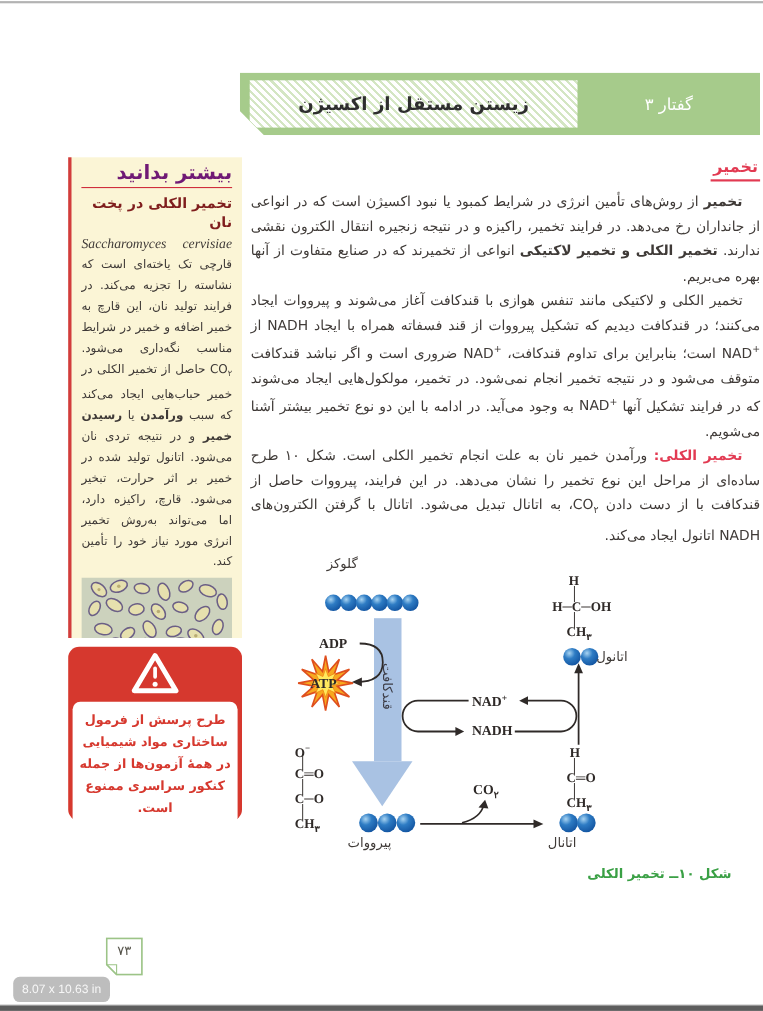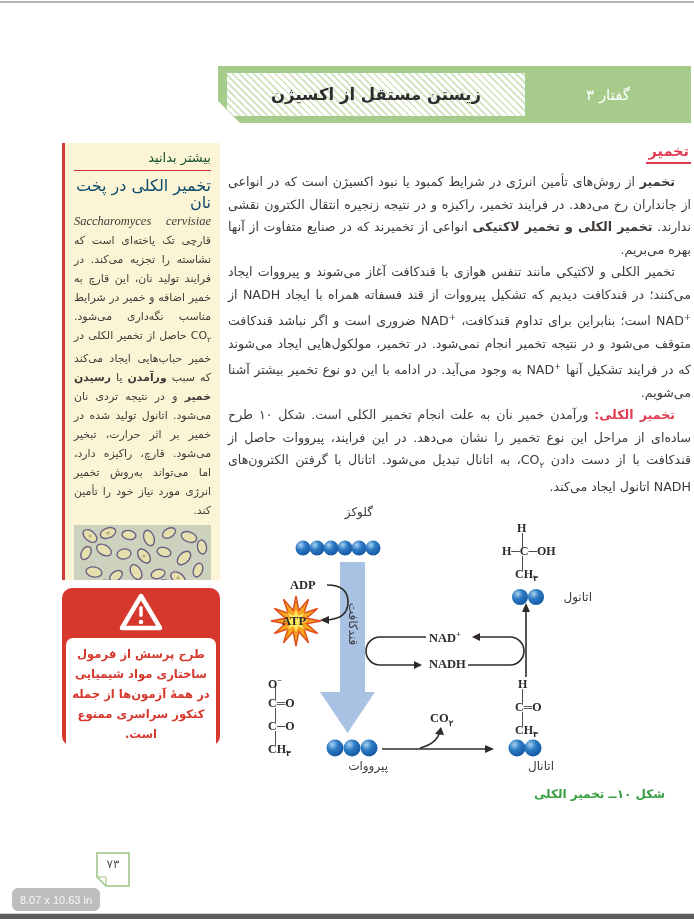--- a/index.html
+++ b/index.html
@@ -31,40 +31,40 @@
   .main{left:228px;top:141px;width:463px;direction:rtl;text-align:justify;
         font-size:12.6px;line-height:22.5px}
   .main h2{display:inline-block;color:#e23a52;font-size:14.5px;font-weight:bold;
         line-height:18px;border-bottom:2px solid #e23a52;padding:0 2px 2px;margin-bottom:7px}
   .main p{text-indent:16px}
   .main .lead{color:#e23a52;font-weight:bold}
 
   
   .sidebar{left:62px;top:143px;width:158px;height:437px;background:#fbf5d6;
         border-left:3px solid #d23c3c;padding:7px 9px 6px;direction:rtl;overflow:hidden}
-  .sidebar-title{color:#14532d;font-weight:normal;font-size:13px;line-height:16px}
+  .sidebar-title{color:#701a75;font-weight:bold;font-size:18px;line-height:16px}
   .sidebar-rule{border:none;border-top:1.5px solid #d02e3d;margin:4px 0 6px}
-  .sidebar-subtitle{color:#0c4a6e;font-weight:normal;font-size:16px;line-height:17px;margin-bottom:2px}
+  .sidebar-subtitle{color:#7f1d1d;font-weight:bold;font-size:13px;line-height:17px;margin-bottom:2px}
   .species{font-family:"Liberation Serif",serif;font-style:italic;font-size:12.5px;
         direction:ltr;text-align:justify;text-align-last:justify;line-height:16px;margin-bottom:2px}
   .sidebar-body{font-size:10.9px;line-height:19px;text-align:justify}
   .sidebar-images{margin-top:5px}
   .sidebar-images svg{display:block}
 
   
   .warning{left:62px;top:588px;width:158px;height:158px;background:#d6382e;border-radius:10px}
   .warning-iconwrap{height:50px;display:flex;align-items:center;justify-content:center}
   .warning-panel{background:#ffffff;border-radius:7px;margin:0 4px;padding:6px 2px;
         color:#d6382e;font-weight:bold;font-size:11.6px;line-height:20px;
         text-align:center;direction:rtl}
 
   
   .figure{left:230px;top:503px;width:460px;height:312px}
   .figure svg.underlay{position:absolute;left:0;top:0}
-  .flabel{position:absolute;font-size:12px;color:#3f3a37;text-align:right;direction:rtl;white-space:nowrap}
+  .flabel{position:absolute;font-size:12px;color:#3f3a37;text-align:left;direction:rtl;white-space:nowrap}
   .flatin{position:absolute;font-family:Liberation Serif, serif;font-weight:bold;
         font-size:12.5px;color:#2f2a28;direction:ltr;white-space:nowrap}
   .glyco{left:92px;top:114px;width:61px;text-align:center;font-size:12px;color:#3c3c46;
         transform:rotate(90deg);direction:rtl;position:absolute;white-space:nowrap}
   .struct{position:absolute;font-family:"Liberation Serif","DejaVu Sans",serif;font-weight:600;
         font-size:12px;color:#2f2a28;direction:ltr;line-height:11.5px;white-space:nowrap}
   .struct .m3{margin-left:3px}.struct .m13{margin-left:13px}.struct .m15{margin-left:15px}.struct .m16{margin-left:16px}
   .struct div{height:11.5px}
   .fig-caption{position:absolute;left:285px;top:284px;width:150px;text-align:right;
         color:#3aa045;font-weight:bold;font-size:12px;direction:rtl;white-space:nowrap}

